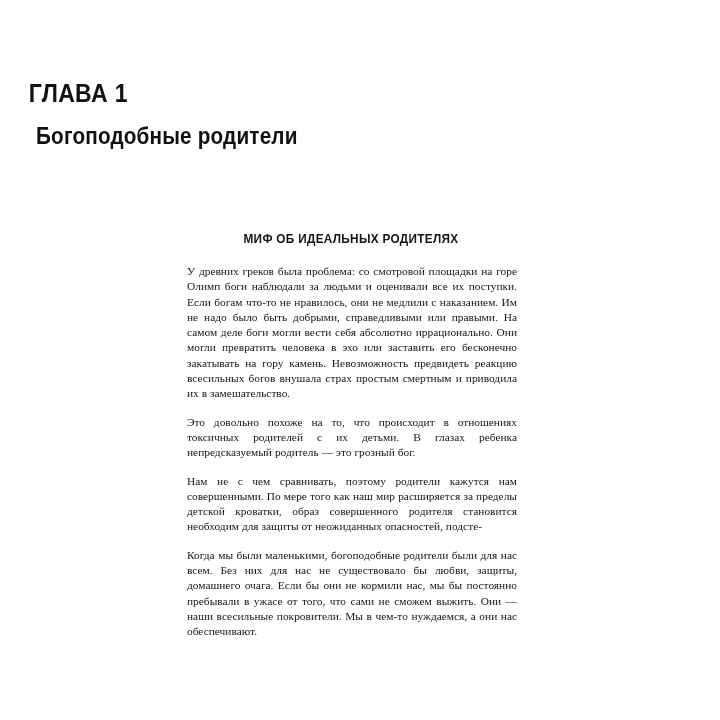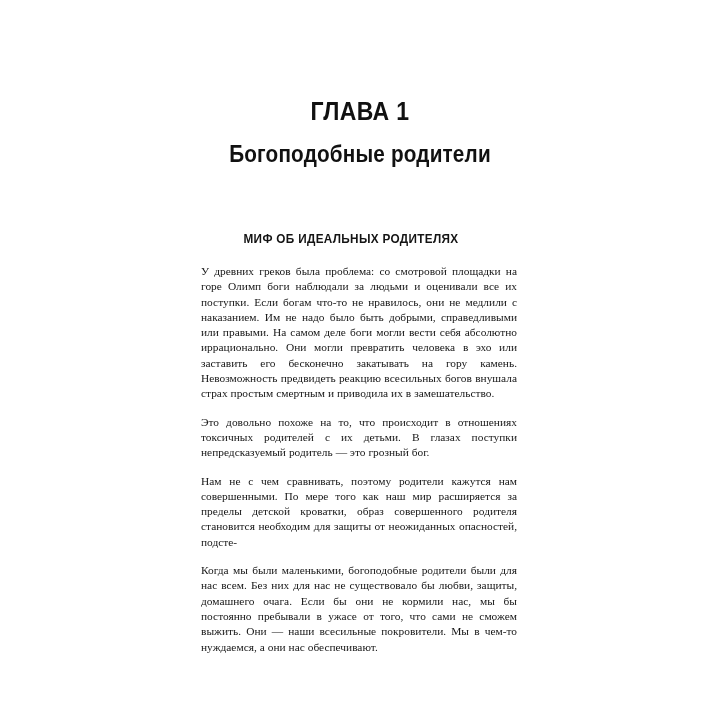--- a/index.html
+++ b/index.html
@@ -22,23 +22,22 @@
     width: 720px;
     height: 720px;
     background: #ffffff;
     box-sizing: border-box;
   }
 
   
   .chapter-head {
     position: absolute;
     left: 0;
-    top: 96px;
+    top: 78px;
     width: 720px;
-    text-align: center;
   }
   .chapter-number {
     font-family: "Liberation Sans Narrow", "Liberation Sans", "DejaVu Sans", sans-serif;
     font-weight: 700;
     font-size: 25px;
     line-height: 30px;
     letter-spacing: 0.4px;
     color: #111111;
     margin: 0;
     transform: scaleX(0.92);
@@ -72,21 +71,21 @@
   }
 
   
   .body-column {
     position: absolute;
     left: 185px;
     top: 264px;
     width: 332px;
   }
   .body-column p {
-    margin: 0 0 13px 16px;
+    margin: 0 0 13px 2px;
     font-family: "Liberation Serif", "DejaVu Serif", serif;
     font-size: 11.4px;
     line-height: 15.3px;
     text-align: justify;
     text-justify: inter-word;
     color: #161616;
     hyphens: manual;
     word-spacing: 0.1px;
   }
   .body-column p:last-child {
@@ -100,18 +99,18 @@
 
   <div class="chapter-head">
     <div class="chapter-number">ГЛАВА 1</div>
     <div class="chapter-title">Богоподобные родители</div>
   </div>
 
   <div class="section-header">МИФ ОБ ИДЕАЛЬНЫХ РОДИТЕЛЯХ</div>
 
   <div class="body-column">
     <p>У древних греков была проблема: со смотровой площадки на горе Олимп боги наблюдали за людьми и оценивали все их поступки. Если богам что-то не нравилось, они не медлили с наказанием. Им не надо было быть добрыми, справедливыми или правыми. На самом деле боги могли вести себя абсолютно иррационально. Они могли превратить человека в эхо или заставить его бесконечно закатывать на гору камень. Невозможность предвидеть реакцию всесильных богов внушала страх простым смертным и приводила их в замешательство.</p>
-    <p>Это довольно похоже на то, что происходит в отношениях токсичных родителей с их детьми. В глазах поступки непредсказуемый родитель — это грозный бог.</p>
+    <p>Это довольно похоже на то, что происходит в отношениях токсичных родителей с их детьми. В глазах ребенка непредсказуемый родитель — это грозный бог.</p>
     <p>Нам не с чем сравнивать, поэтому родители кажутся нам совершенными. По мере того как наш мир расширяется за пределы детской кроватки, образ совершенного родителя становится необходим для защиты от неожиданных опасностей, подсте-</p>
     <p>Когда мы были маленькими, богоподобные родители были для нас всем. Без них для нас не существовало бы любви, защиты, домашнего очага. Если бы они не кормили нас, мы бы постоянно пребывали в ужасе от того, что сами не сможем выжить. Они — наши всесильные покровители. Мы в чем-то нуждаемся, а они нас обеспечивают.</p>
   </div>
 
 </div>
 
 </body></html>

